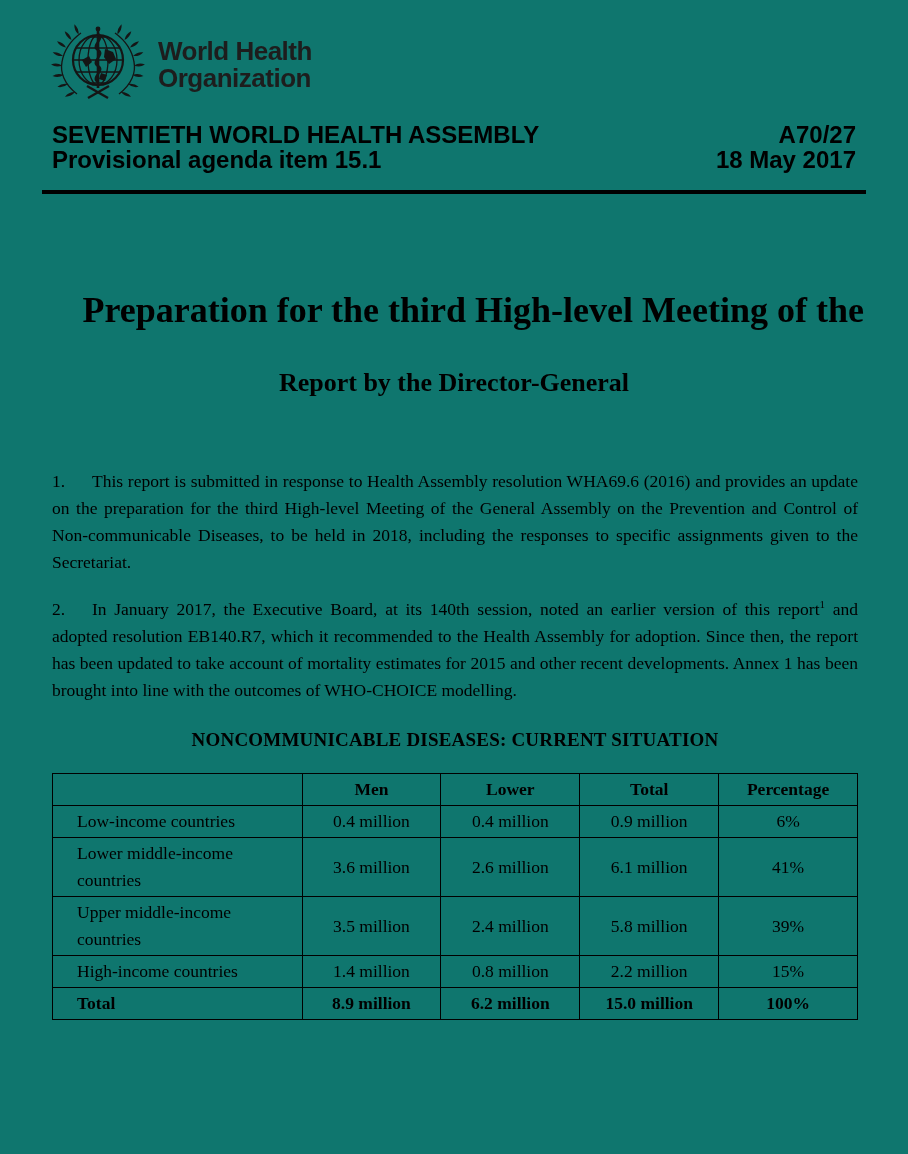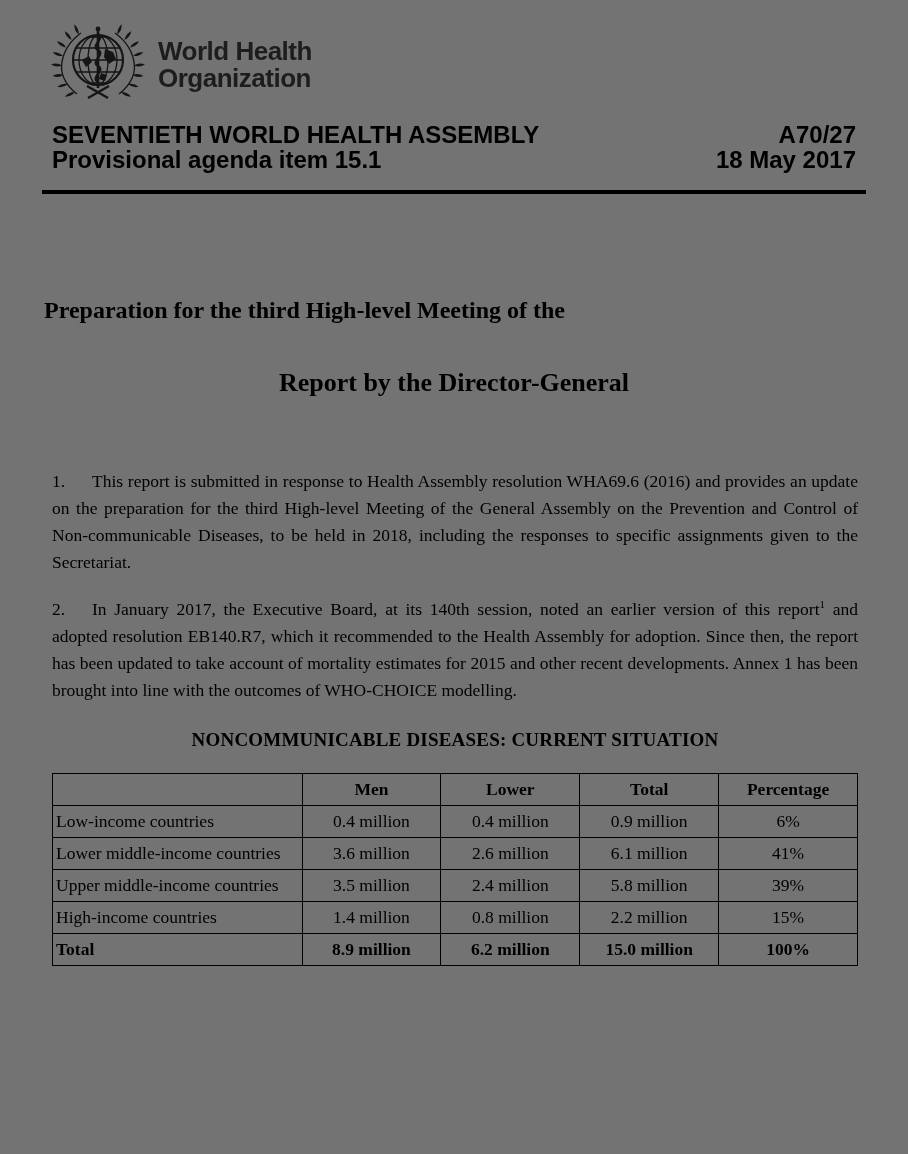--- a/index.html
+++ b/index.html
@@ -1,19 +1,19 @@
 <!DOCTYPE html>
 <html><head>
 <meta charset="utf-8">
 <style>
   html, body { margin: 0; padding: 0; background: #e8e8e8; }
   .page {
     width: 908px;
     height: 1154px;
-    background: #737373;
+    background: #0f766e;
     color: #000;
     font-family: "Liberation Serif", serif;
     position: relative;
     box-sizing: border-box;
     padding-top: 26px;
     overflow: hidden;
     margin: 0 auto;
   }
 
   
@@ -46,23 +46,23 @@
   .docref { text-align: right; }
   .rule {
     height: 4px;
     background: #000;
     margin: 18px 42px 0 42px;
   }
 
   
   .doc-title {
     margin: 94px 44px 0 44px;
-    text-align: left;
-    font-weight: bold;
-    font-size: 24px;
+    text-align: right;
+    font-weight: bold;
+    font-size: 36px;
     line-height: 44px;
   }
   .doc-subtitle {
     margin-top: 36px;
     text-align: center;
     font-weight: bold;
     font-size: 26px;
   }
 
   
@@ -92,21 +92,21 @@
   
   table.mortality {
     border-collapse: collapse;
     width: 806px;
     margin-top: 16px;
     font-size: 17.5px;
     table-layout: fixed;
   }
   table.mortality th, table.mortality td {
     border: 1.6px solid #000;
-    padding: 2px 3px;
+    padding: 2px 24px;
     height: 25px;
     text-align: center;
     font-weight: normal;
   }
   table.mortality th { font-weight: bold; }
   table.mortality td.rowlabel { text-align: left; }
   table.mortality tr.total-row td { font-weight: bold; }
   col.c-label { width: 31%; }
   col.c-data  { width: 17.25%; }
 </style>

